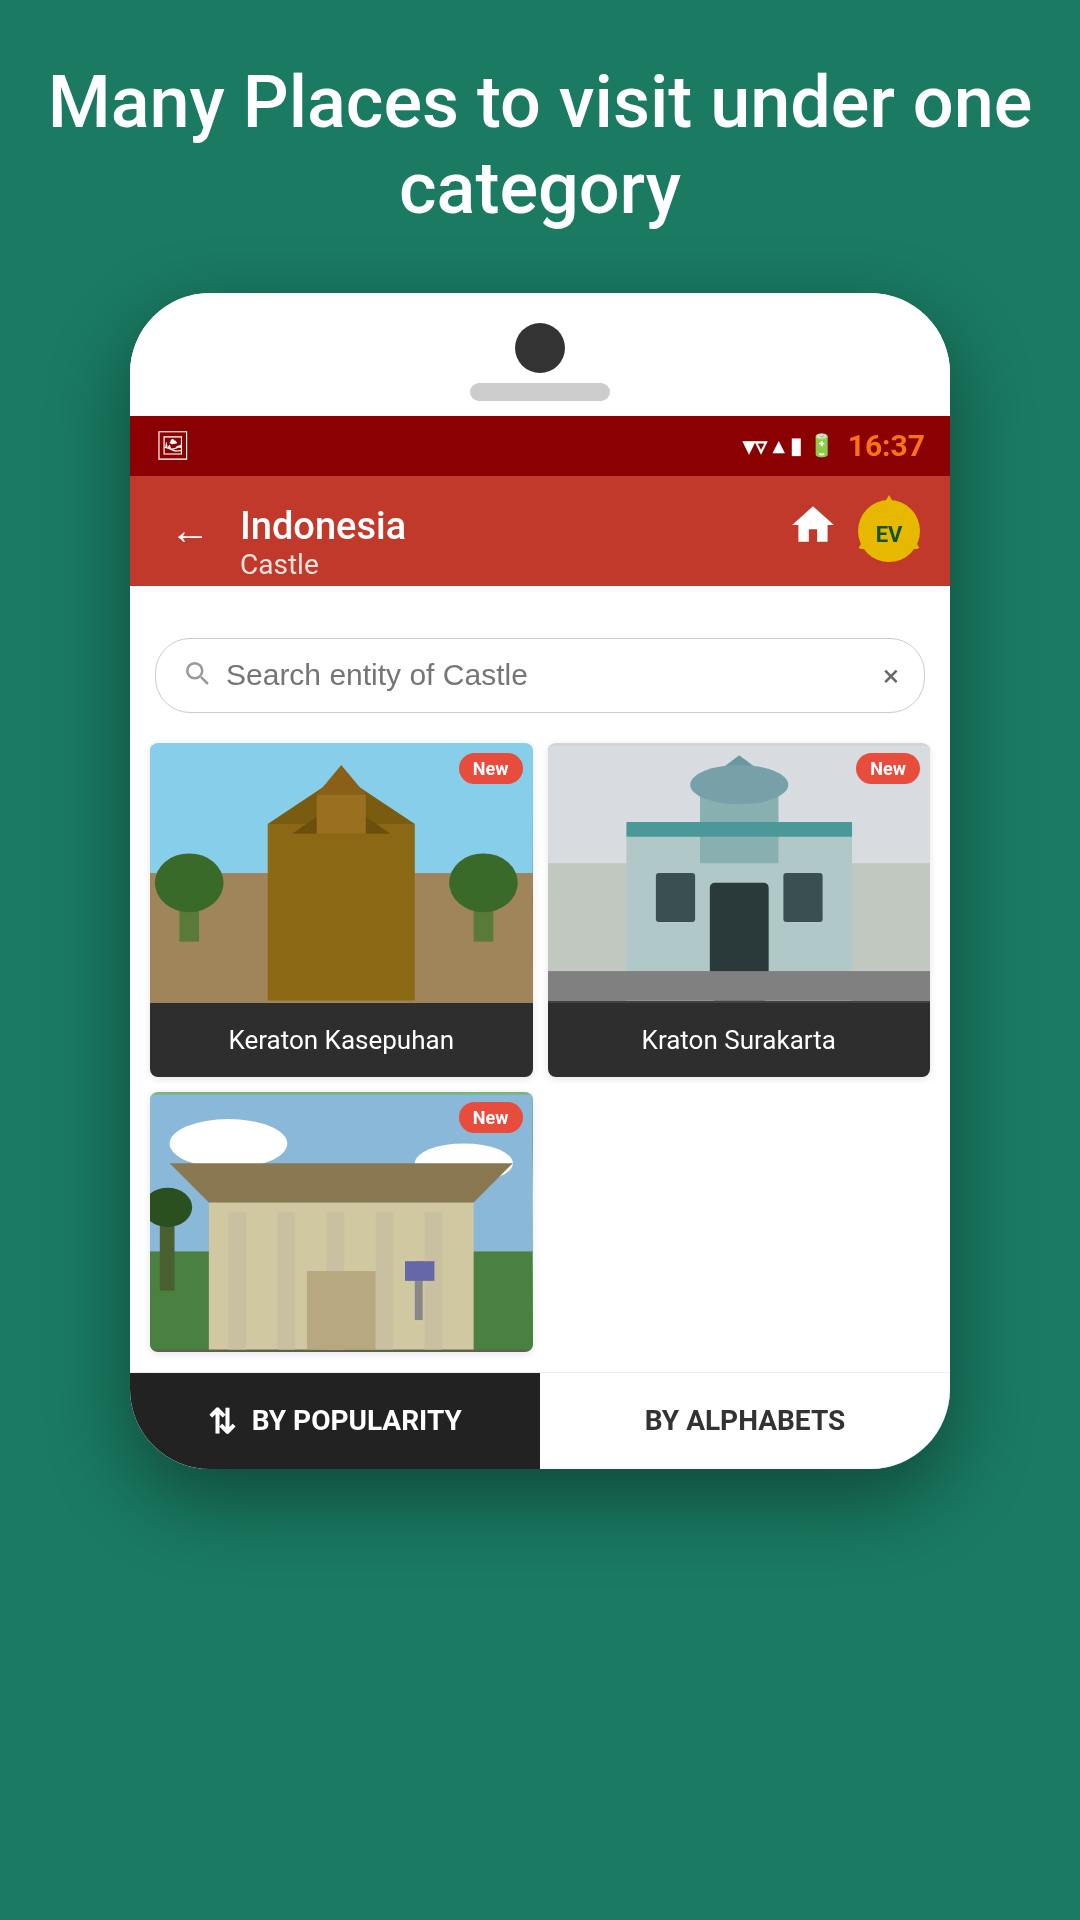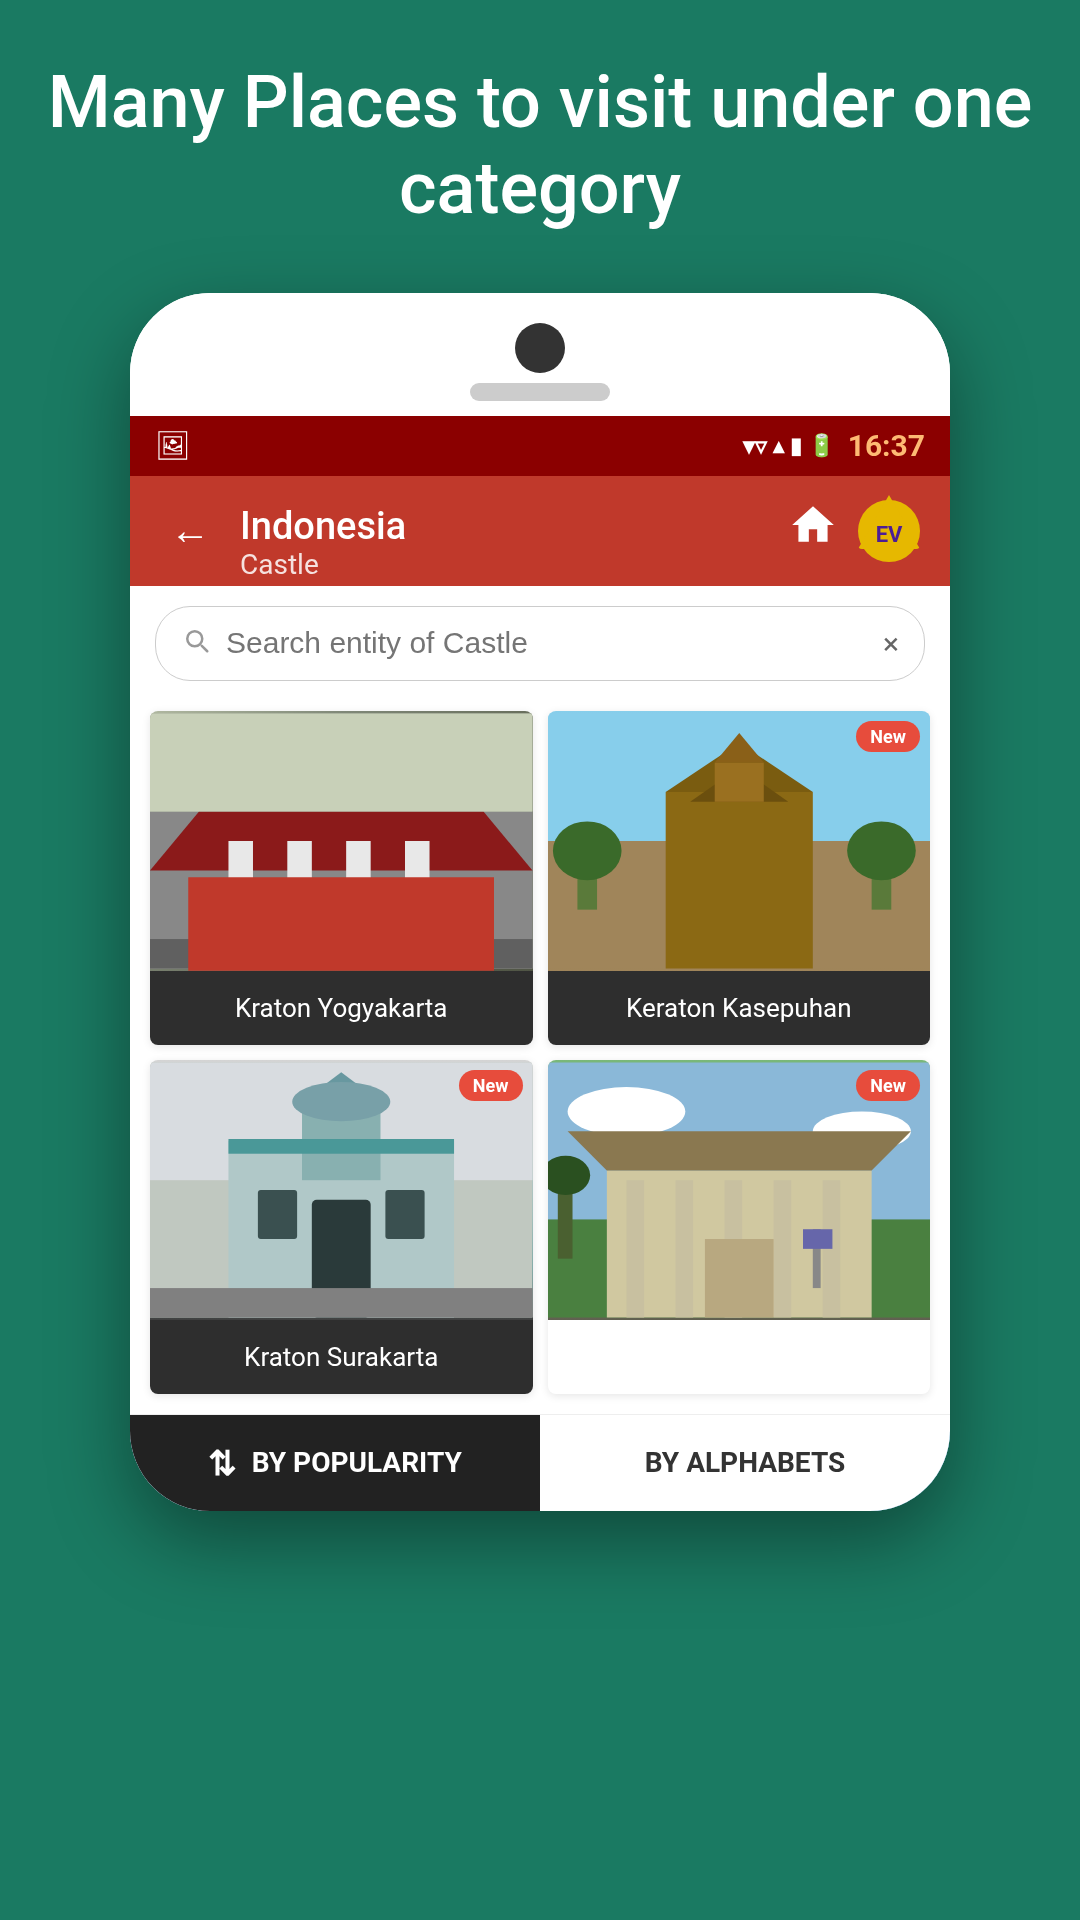--- a/index.html
+++ b/index.html
@@ -98,21 +98,21 @@
     }
 
     .wifi-icon, .signal-icon, .battery-icon {
       color: white;
       font-size: 24px;
     }
 
     .time {
       font-size: 30px;
       font-weight: bold;
-      color: #fdba74;
+      color: #f97316;
     }
 
     .app-toolbar {
       background: #c0392b;
       height: 110px;
       display: flex;
       align-items: center;
       justify-content: space-between;
       padding: 0 30px;
     }
@@ -182,21 +182,21 @@
       border-left: 31px solid transparent;
       border-right: 31px solid transparent;
       border-bottom: 54px solid #e6b800;
       border-radius: 4px;
       top: -5px;
     }
 
     .ev-logo-text {
       position: relative;
       z-index: 1;
-      color: #4c1d95;
+      color: #14532d;
       font-size: 22px;
       font-weight: bold;
       margin-top: 8px;
       text-align: right;
     }
 
     .search-bar-container {
       padding: 20px 25px;
       background: white;
     }
@@ -334,20 +334,21 @@
       background: #222;
       color: white;
     }
 
     .bottom-btn .sort-icon {
       font-size: 34px;
     }
 
     .phone-inner-content {
       background: #0369a1;
+      margin-top: 32px;
     }
   </style>
 </head>
 <body>
 
 <div style="width:1080px; height:1920px; background:#1a7a62; display:flex; flex-direction:column; align-items:center;">
 
   <div class="page-header">
     <div class="page-title">Many Places to visit under one category</div>
   </div>
@@ -403,42 +404,20 @@
               <path d="M21 21l-4.35-4.35M17 11A6 6 0 1 1 5 11a6 6 0 0 1 12 0z" stroke="#999" stroke-width="2" fill="none" stroke-linecap="round"></path>
             </svg>
           </span>
           <input class="search-input" type="text" readonly="" placeholder="Search entity of Castle" style="">
           <span class="search-clear">×</span>
         </div>
       </div>
 
       <div class="places-grid">
 
-        <div class="place-card">
-          <div class="img-kraton-yogya">
-            <svg width="100%" height="260" viewBox="0 0 390 260" xmlns="http://www.w3.org/2000/svg">
-              <rect width="390" height="260" fill="#a0a898"></rect>
-              <rect x="0" y="100" width="390" height="160" fill="#888"></rect>
-
-              <polygon points="50,100 340,100 390,160 0,160" fill="#8b1a1a"></polygon>
-
-              <rect x="80" y="130" width="25" height="130" fill="#e8e8e8"></rect>
-              <rect x="140" y="130" width="25" height="130" fill="#e8e8e8"></rect>
-              <rect x="200" y="130" width="25" height="130" fill="#e8e8e8"></rect>
-              <rect x="260" y="130" width="25" height="130" fill="#e8e8e8"></rect>
-
-              <rect x="155" y="180" width="80" height="80" fill="#444"></rect>
-
-              <rect x="0" y="0" width="390" height="100" fill="#c8d0b8"></rect>
-
-              <rect x="0" y="230" width="390" height="30" fill="#606060"></rect>
-            </svg>
-          </div>
-          <div class="place-label">Kraton Yogyakarta</div>
-        </div>
 
         <div class="place-card">
           <div class="new-badge">New</div>
           <div class="img-keraton-kasepuhan">
             <svg width="100%" height="260" viewBox="0 0 390 260" xmlns="http://www.w3.org/2000/svg">
               <rect width="390" height="130" fill="#87ceeb"></rect>
               <rect x="0" y="130" width="390" height="130" fill="#a0855a"></rect>
 
               <rect x="120" y="80" width="150" height="180" fill="#8b6914"></rect>
               <polygon points="195,30 120,80 270,80" fill="#7a5c10"></polygon>

